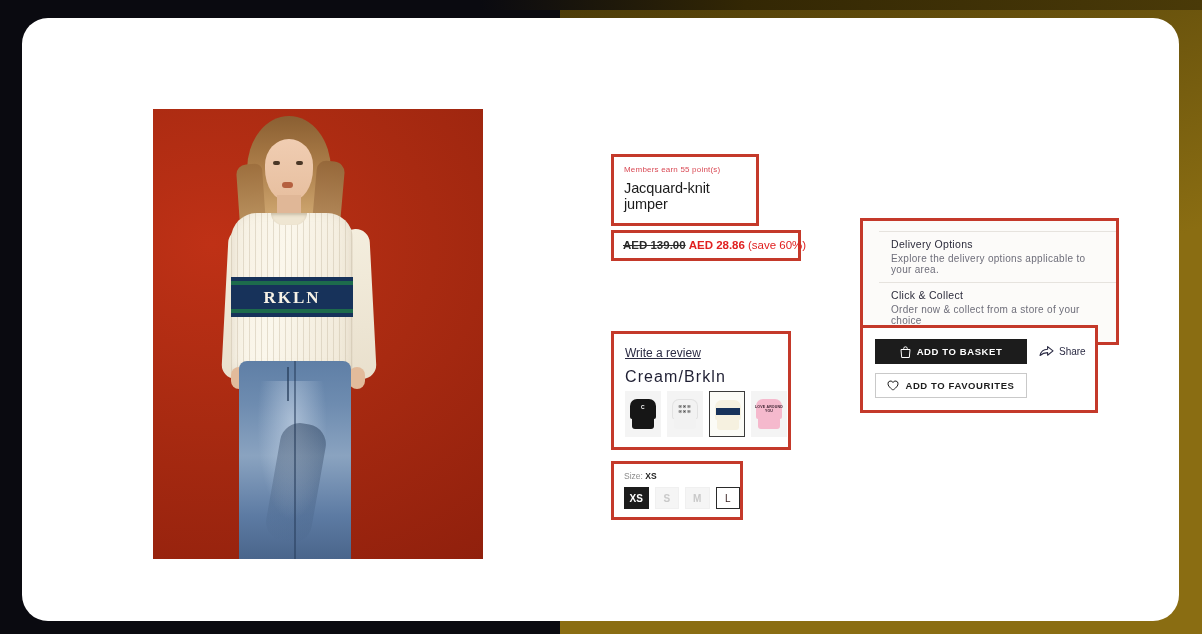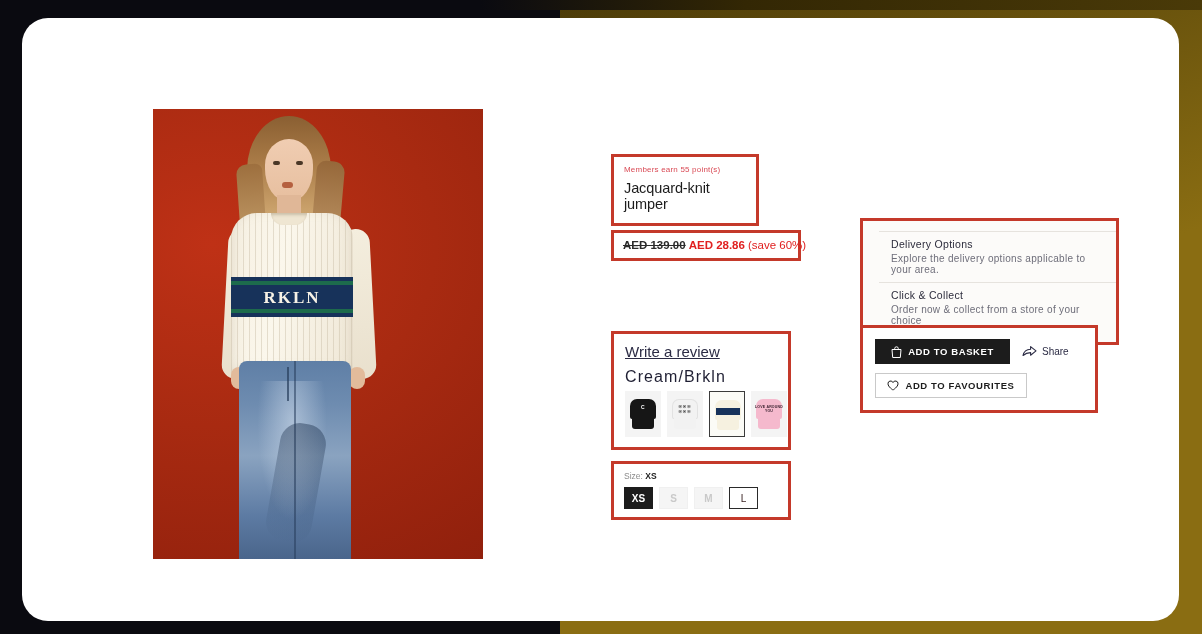--- a/index.html
+++ b/index.html
@@ -318,21 +318,21 @@
   .box-colour {
     position: absolute;
     left: 589px;
     top: 313px;
     width: 180px;
     padding: 9px 0 10px 11px;
   }
   .review-link {
     display: inline-block;
     color: #2b2b44;
-    font-size: 15px;
+    font-size: 12px;
     text-decoration: underline;
     margin-bottom: 8px;
   }
   .colour-name {
     color: #1f1f33;
     font-size: 16px;
     letter-spacing: 1.1px;
     margin-bottom: 5px;
   }
   .swatches {
@@ -382,21 +382,21 @@
     position: absolute;
     left: 6px;
     top: 16px;
     width: 24px;
     height: 7px;
   }
   .box-size {
     position: absolute;
     left: 589px;
     top: 443px;
-    width: 180px;
+    width: 132px;
     padding: 7px 0 8px 10px;
   }
   .size-label {
     font-size: 8.5px;
     color: #8b8b8b;
     margin-bottom: 6px;
   }
   .size-label b { color: #1c1c1c; }
   .size-row {
     display: flex;
@@ -461,21 +461,21 @@
     width: 238px;
     padding: 11px 12px 12px 12px;
   }
   .act-row1 {
     display: flex;
     align-items: center;
     gap: 12px;
   }
   .btn-basket {
     flex: 0 0 auto;
-    width: 135px;
+    width: 152px;
     height: 25px;
     background: #1c1c1c;
     color: #ffffff;
     display: flex;
     align-items: center;
     justify-content: center;
     gap: 6px;
     font-size: 9.5px;
     font-weight: bold;
     letter-spacing: .6px;

